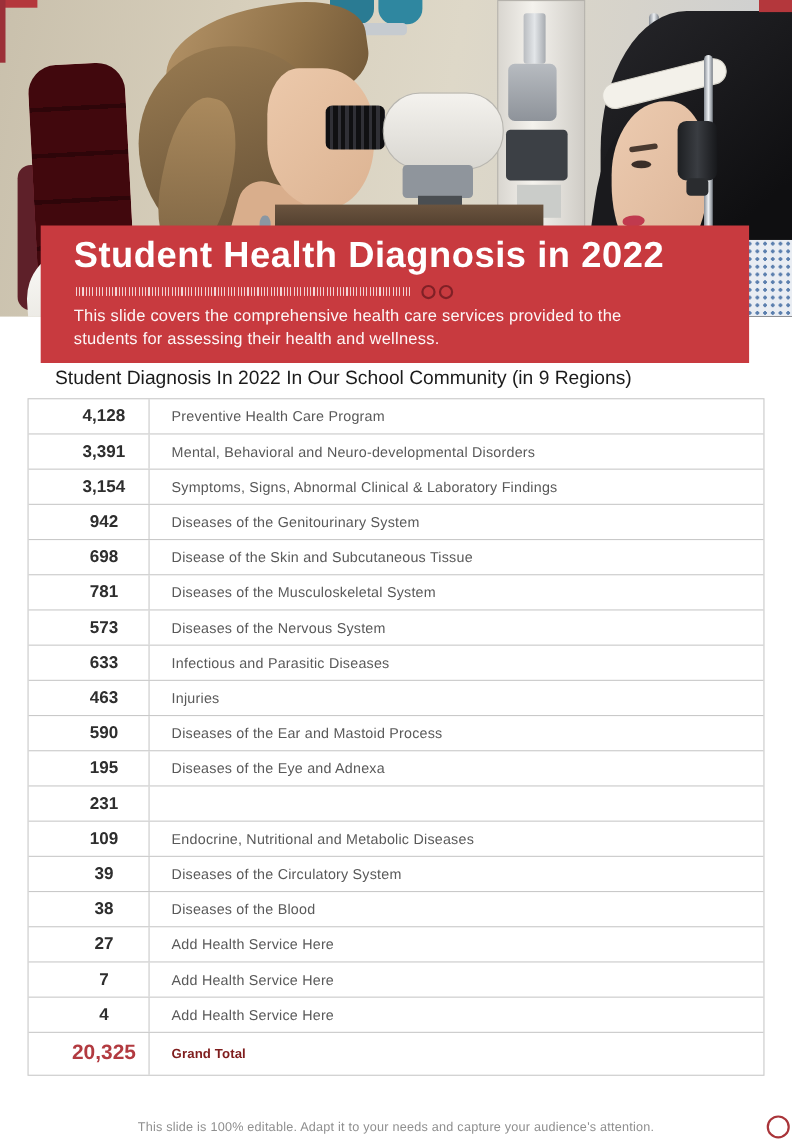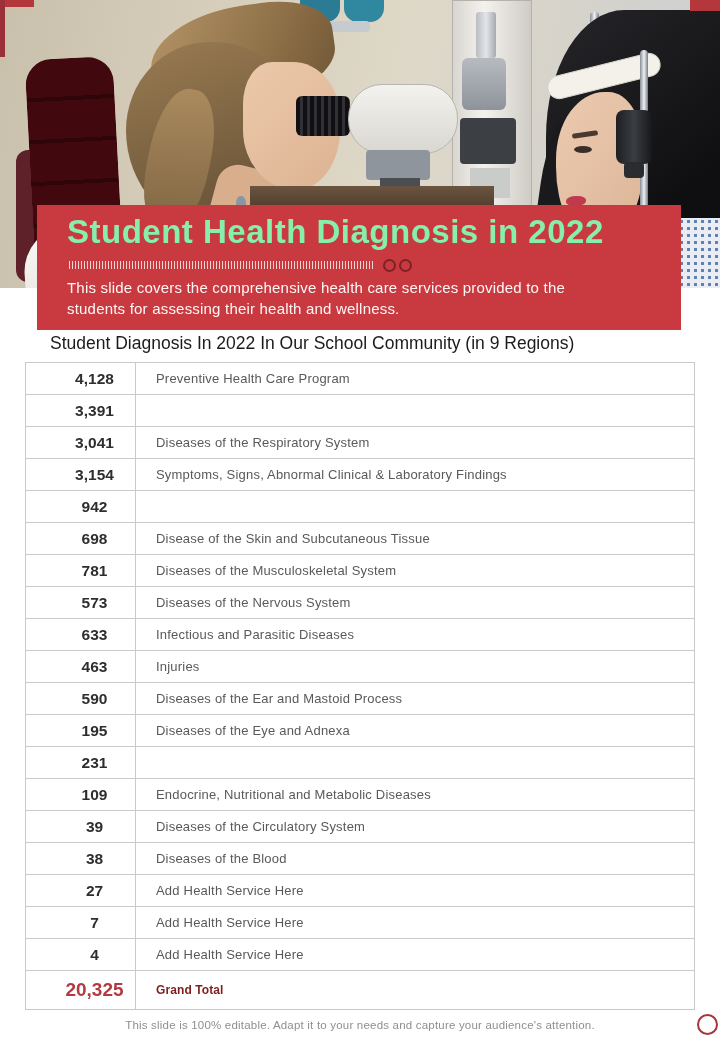--- a/index.html
+++ b/index.html
@@ -72,21 +72,21 @@
   .pat-earring{left:646px;top:212px;width:7px;height:12px;border-radius:50%;background:#c9d2da;}
 
   
   .sliver{position:absolute;background:#b4373c;}
   .sliver.tl-h{left:0;top:0;width:34px;height:7px;}
   .sliver.tl-v{left:0;top:0;width:5px;height:57px;background:#9c3038;}
   .sliver.tr{left:690px;top:0;width:30px;height:11px;}
 
   
   .banner{position:absolute;left:37px;top:205px;width:644px;height:125px;background:#c83a3f;}
-  .banner-title{position:absolute;left:30px;top:8px;margin:0;color:#86efac;
+  .banner-title{position:absolute;left:30px;top:8px;margin:0;color:#ffffff;
     font-size:33px;font-weight:bold;letter-spacing:.5px;white-space:nowrap;}
   .barcode{position:absolute;left:32px;top:56px;width:305px;height:8px;
     background:repeating-linear-gradient(90deg,rgba(255,255,255,.78) 0 1px,rgba(255,255,255,0) 1px 3px);}
   .deco-ring{position:absolute;top:54px;width:9px;height:9px;border-radius:50%;
     border:2px solid rgba(80,15,22,.6);}
   .deco-ring.r1{left:346px;}
   .deco-ring.r2{left:362px;}
   .banner-subtitle{position:absolute;left:30px;top:72px;width:505px;margin:0;color:#fdf6f6;
     font-size:15px;line-height:21px;letter-spacing:.2px;}
 
@@ -170,31 +170,29 @@
   <h2 class="table-heading">Student Diagnosis In 2022 In Our School Community (in 9 Regions)</h2>
 
   <div class="dtable">
     <div id="table-rows">
         <div class="trow">
           <div class="cell-num">4,128</div>
           <div class="cell-label">Preventive Health Care Program</div>
         </div>
         <div class="trow">
           <div class="cell-num">3,391</div>
-        </div>
-        <div class="trow">
-          <div class="cell-num">3,041</div>
-          <div class="cell-label">Diseases of the Respiratory System</div>
+          <div class="cell-label">Mental, Behavioral and Neuro-developmental Disorders</div>
         </div>
         <div class="trow">
           <div class="cell-num">3,154</div>
           <div class="cell-label">Symptoms, Signs, Abnormal Clinical &amp; Laboratory Findings</div>
         </div>
         <div class="trow">
           <div class="cell-num">942</div>
+          <div class="cell-label">Diseases of the Genitourinary System</div>
         </div>
         <div class="trow">
           <div class="cell-num">698</div>
           <div class="cell-label">Disease of the Skin and Subcutaneous Tissue</div>
         </div>
         <div class="trow">
           <div class="cell-num">781</div>
           <div class="cell-label">Diseases of the Musculoskeletal System</div>
         </div>
         <div class="trow">

